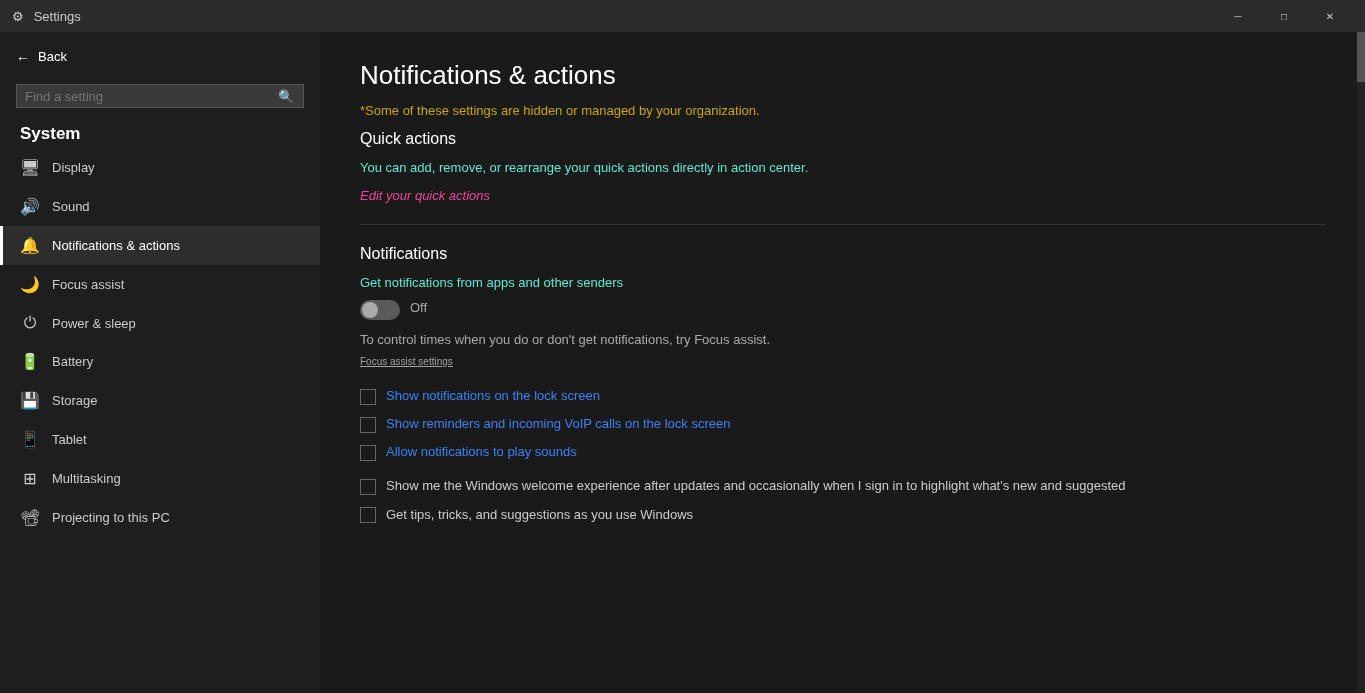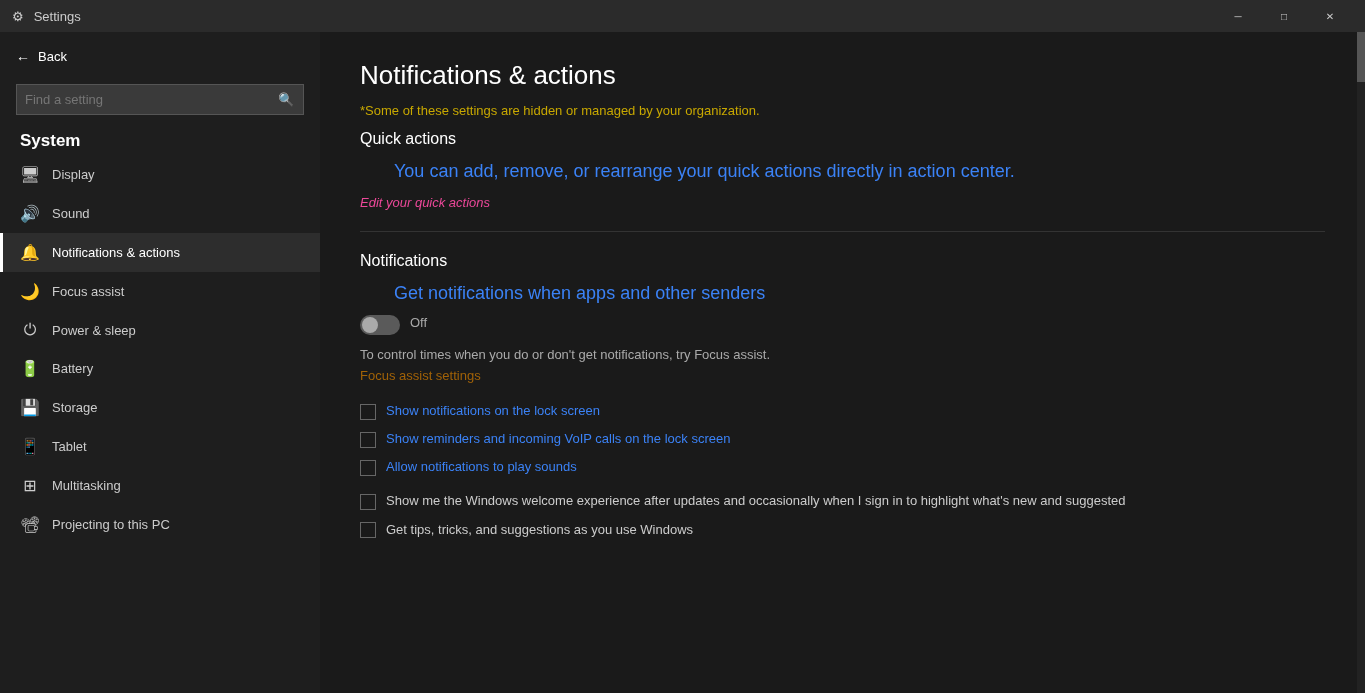--- a/index.html
+++ b/index.html
@@ -81,21 +81,21 @@
     }
     .back-arrow {
       font-size: 14px;
     }
     .search-box {
       margin: 8px 16px 8px 16px;
       display: flex;
       align-items: center;
       background: #3a3a3a;
       border: 1px solid #555;
-      height: 31px;
+      height: 24px;
       padding: 1px 8px;
     }
     .search-input {
       background: transparent;
       border: none;
       outline: none;
       color: #cccccc;
       font-size: 13px;
       flex: 1;
       font-family: 'Segoe UI', sans-serif;
@@ -162,25 +162,24 @@
       font-size: 13px;
       margin-bottom: 12px;
     }
     .section-title {
       font-size: 16px;
       font-weight: 400;
       color: #ffffff;
       margin-bottom: 10px;
     }
     .section-desc {
-      font-size: 18px;
-      color: #3b82f6;
+      font-size: 13px;
+      color: #5eead4;
       margin-bottom: 8px;
       line-height: 1.5;
-      margin-left: 34px;
     }
     .link-text {
       color: #ec4899;
       font-size: 13px;
       cursor: pointer;
       text-decoration: none;
       font-style: italic;
     }
     .separator {
       border: none;
@@ -216,23 +215,24 @@
     .toggle-label {
       font-size: 13px;
       color: #aaaaaa;
     }
     .focus-note {
       font-size: 13px;
       color: #aaaaaa;
       margin-bottom: 4px;
     }
     .focus-link {
-      color: #a16207;
-      font-size: 13px;
-      cursor: pointer;
+      color: #a3a3a3;
+      font-size: 10px;
+      cursor: pointer;
+      text-decoration: underline;
     }
     
     .checkbox-row {
       display: flex;
       align-items: flex-start;
       gap: 10px;
       margin-bottom: 10px;
     }
     .checkbox {
       width: 16px;
@@ -339,21 +339,21 @@
 
     
     <h2 class="section-title">Quick actions</h2>
     <p class="section-desc">You can add, remove, or rearrange your quick actions directly in action center.</p>
     <a class="link-text">Edit your quick actions</a>
 
     <hr class="separator">
 
     
     <h2 class="section-title">Notifications</h2>
-    <p class="section-desc">Get notifications when apps and other senders</p>
+    <p class="section-desc">Get notifications from apps and other senders</p>
 
     <div class="toggle-row">
       <div class="toggle off">
         <div class="toggle-knob"></div>
       </div>
       <span class="toggle-label">Off</span>
     </div>
 
     <p class="focus-note">To control times when you do or don't get notifications, try Focus assist.</p>
     <a class="focus-link">Focus assist settings</a>

